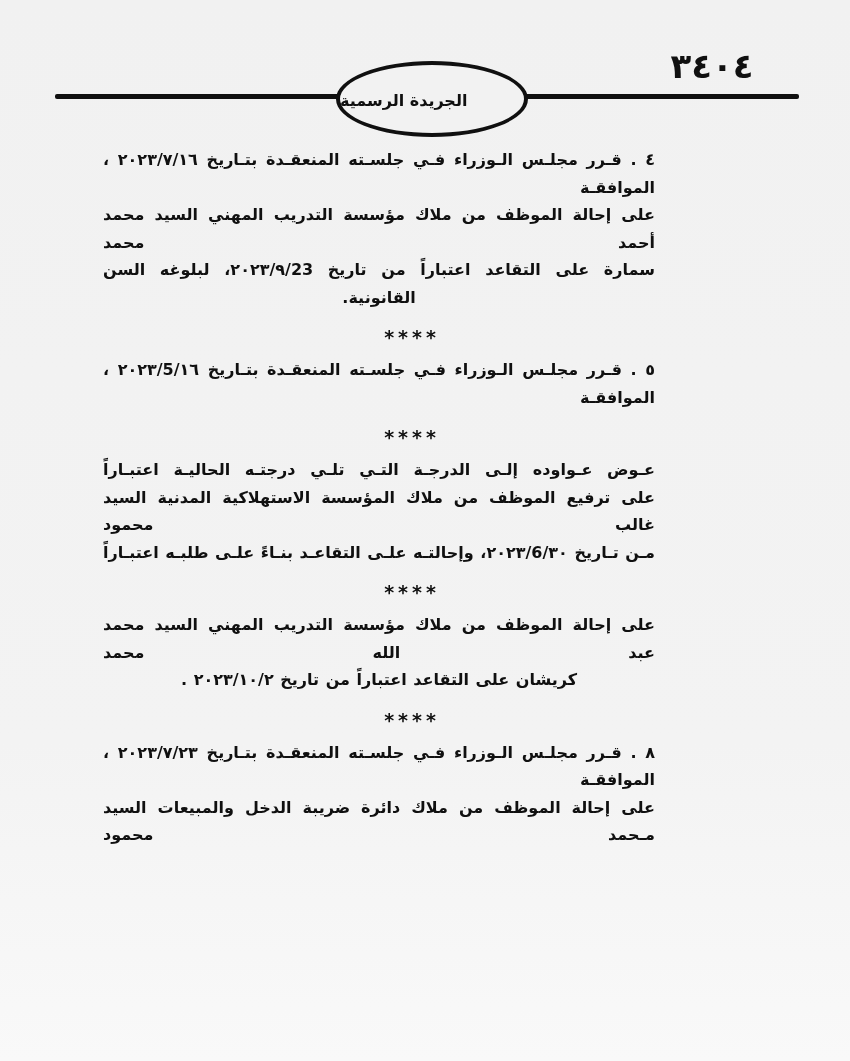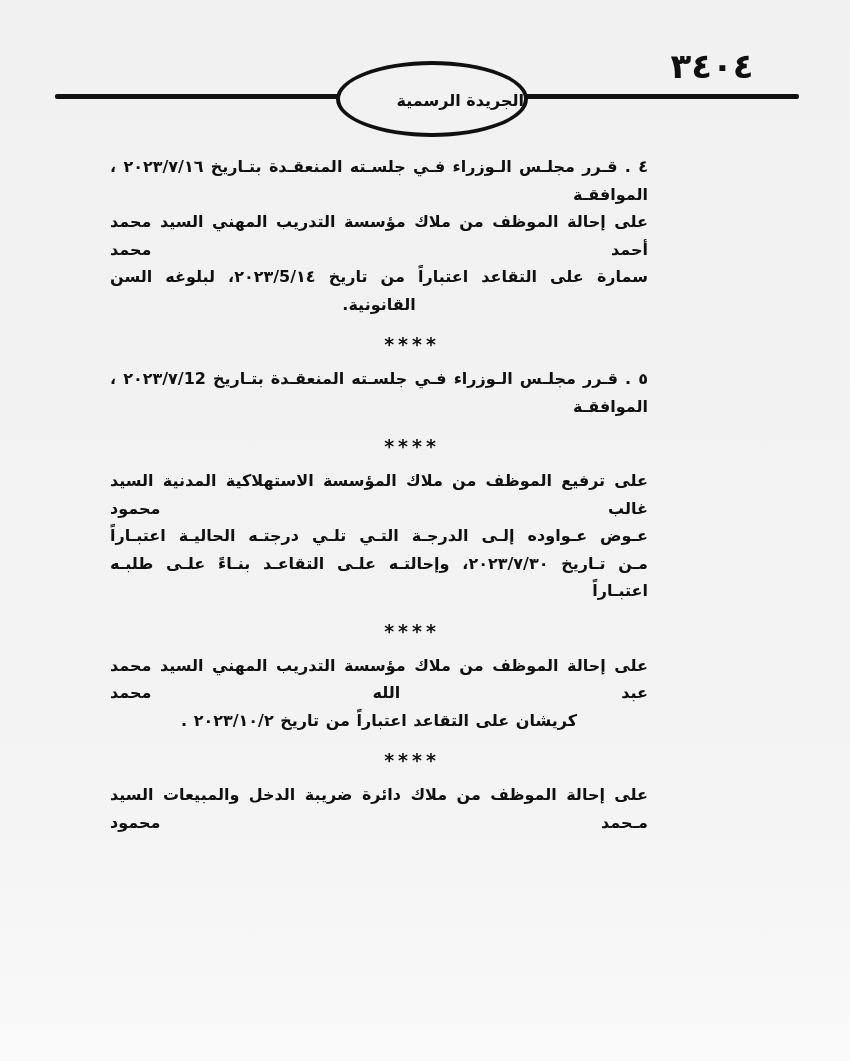--- a/index.html
+++ b/index.html
@@ -33,36 +33,36 @@
     border-radius: 2px;
   }
   .banner {
     position: absolute;
     left: 336px; top: 61px;
     width: 192px; height: 76px;
     box-sizing: border-box;
     background: #f2f2f2;
     border: 4px solid #101010;
     border-radius: 50%;
-    display: flex; align-items: center; justify-content: flex-start;
+    display: flex; align-items: center; justify-content: flex-end;
   }
   .banner-label {
     font-size: 16px;
     padding-top: 2px;
   }
   
   .content {
     position: absolute;
     top: 141px; right: 190px;
     width: 562px;
     direction: rtl;
     font-size: 16px;
     line-height: 27.5px;
   }
-  .decision { margin: 12px; }
+  .decision { margin: 5px; }
   .dline {
     text-align: justify;
     text-align-last: justify;
     word-spacing: 1px;
   }
   .dline.last-center {
     text-align-last: center;
   }
   .sep {
     height: 20px; line-height: 22px;
@@ -84,45 +84,46 @@
 
   <div class="banner">
     <span class="banner-label">الجريدة الرسمية</span>
   </div>
 
   <main class="content">
 
     <section class="decision">
       <div class="dline">٤ . قـرر مجلـس الـوزراء فـي جلسـته المنعقـدة بتـاريخ ٢٠٢٣/٧/١٦ ، الموافقـة</div>
       <div class="dline">على إحالة الموظف من ملاك مؤسسة التدريب المهني السيد محمد أحمد محمد</div>
-      <div class="dline last-center">سمارة على التقاعد اعتباراً من تاريخ ٢٠٢٣/5/١٤، لبلوغه السن القانونية.</div>
+      <div class="dline last-center">سمارة على التقاعد اعتباراً من تاريخ ٢٠٢٣/٩/23، لبلوغه السن القانونية.</div>
     </section>
 
     <div class="sep">****</div>
 
     <section class="decision">
-      <div class="dline">٥ . قـرر مجلـس الـوزراء فـي جلسـته المنعقـدة بتـاريخ ٢٠٢٣/٧/12 ، الموافقـة</div>
+      <div class="dline">٥ . قـرر مجلـس الـوزراء فـي جلسـته المنعقـدة بتـاريخ ٢٠٢٣/5/١٦ ، الموافقـة</div>
     </section>
 
     <div class="sep">****</div>
 
     <section class="decision">
+      <div class="dline">عـوض عـواوده إلـى الدرجـة التـي تلـي درجتـه الحاليـة اعتبـاراً</div>
       <div class="dline">على ترفيع الموظف من ملاك المؤسسة الاستهلاكية المدنية السيد غالب محمود</div>
-      <div class="dline">عـوض عـواوده إلـى الدرجـة التـي تلـي درجتـه الحاليـة اعتبـاراً</div>
-      <div class="dline">مـن تـاريخ ٢٠٢٣/٧/٣٠، وإحالتـه علـى التقاعـد بنـاءً علـى طلبـه اعتبـاراً</div>
+      <div class="dline">مـن تـاريخ ٢٠٢٣/6/٣٠، وإحالتـه علـى التقاعـد بنـاءً علـى طلبـه اعتبـاراً</div>
     </section>
 
     <div class="sep">****</div>
 
     <section class="decision">
       <div class="dline">على إحالة الموظف من ملاك مؤسسة التدريب المهني السيد محمد عبد الله محمد</div>
       <div class="dline last-center">كريشان على التقاعد اعتباراً من تاريخ ٢٠٢٣/١٠/٢ .</div>
     </section>
 
     <div class="sep">****</div>
 
     <section class="decision">
+      <div class="dline">٨ . قـرر مجلـس الـوزراء فـي جلسـته المنعقـدة بتـاريخ ٢٠٢٣/٧/٢٣ ، الموافقـة</div>
       <div class="dline">على إحالة الموظف من ملاك دائرة ضريبة الدخل والمبيعات السيد مـحمد محمود</div>
 
     </section>
 
   </main>
 </div>
 
 </body></html>

